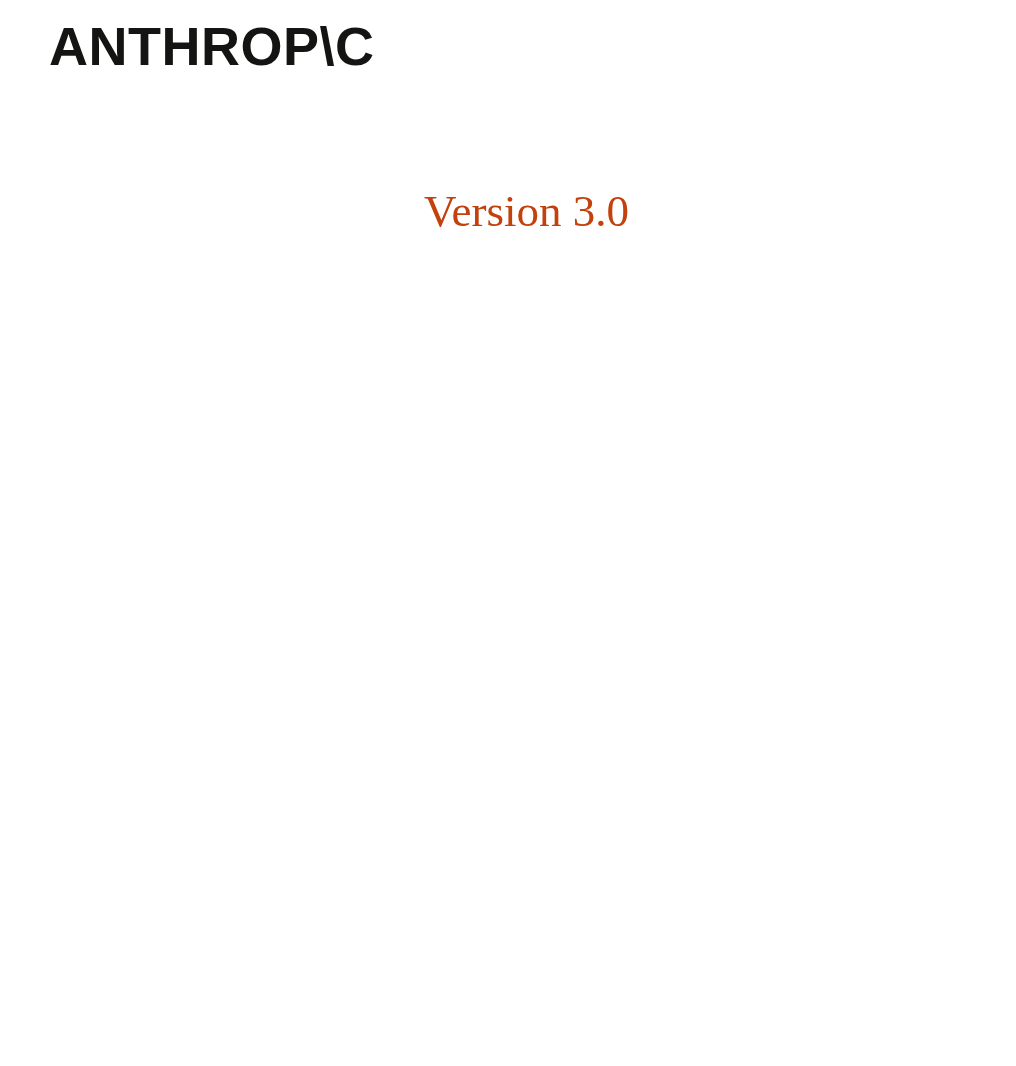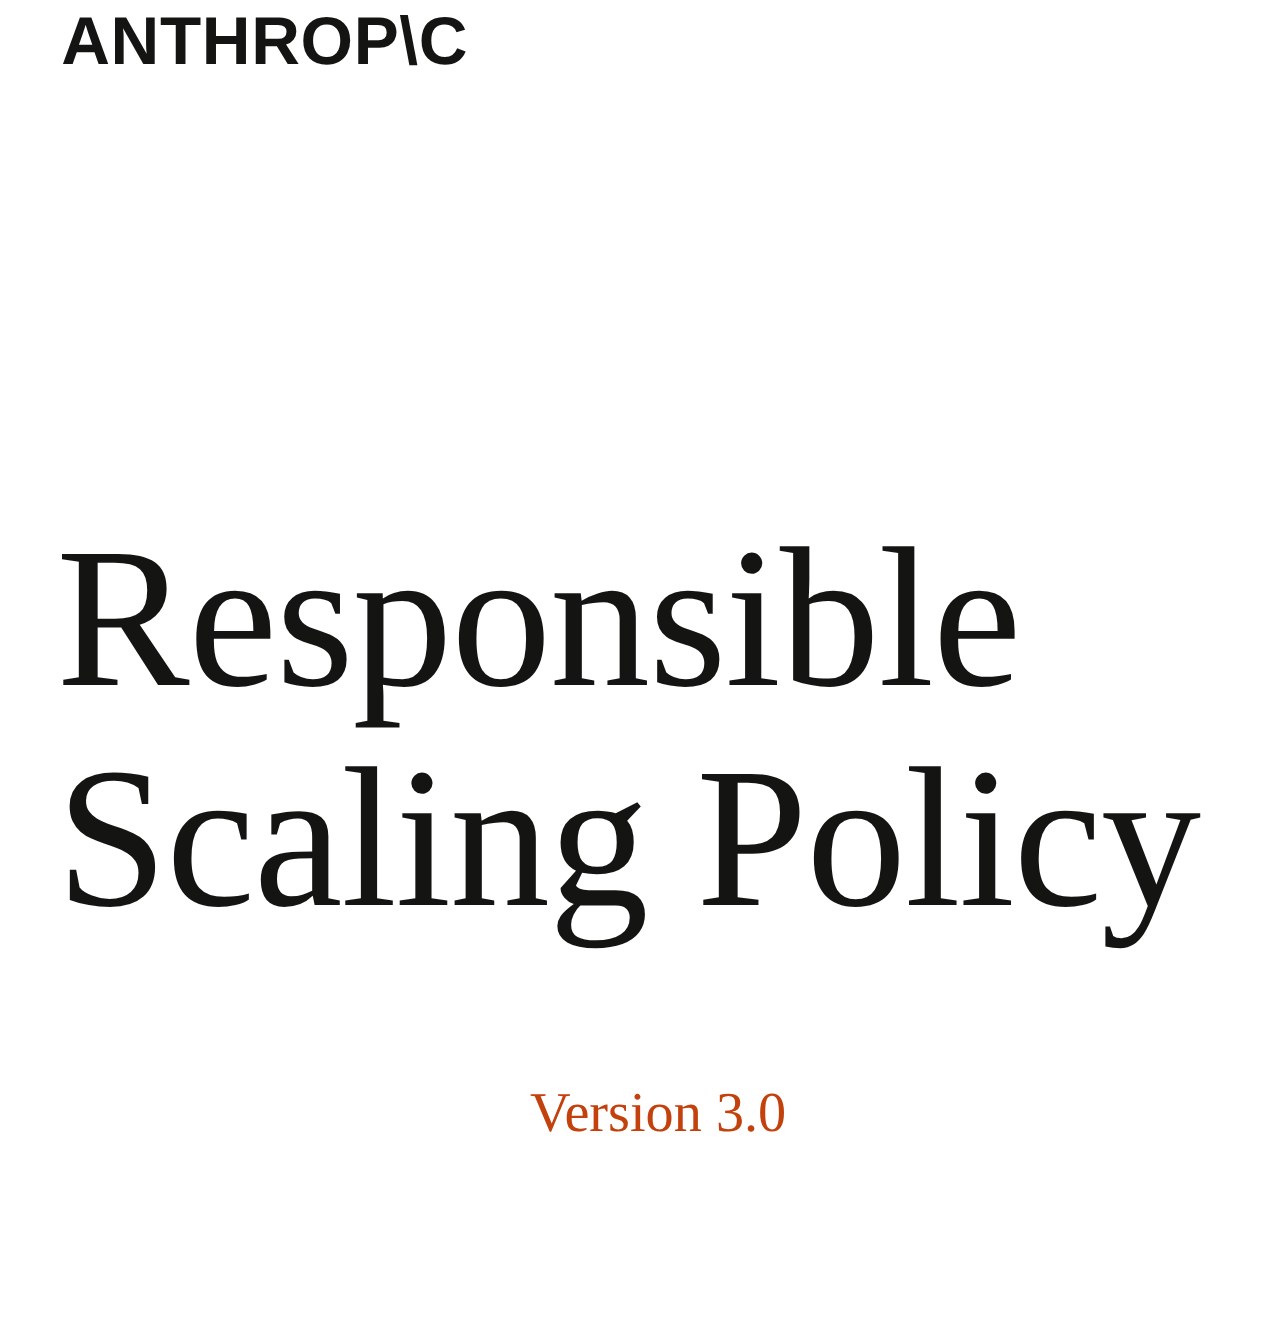--- a/index.html
+++ b/index.html
@@ -11,21 +11,21 @@
   body {
     width: 1016px;
     height: 1066px;
     overflow: hidden;
     font-family: "Liberation Serif", serif;
     color: #141413;
   }
   .page {
     width: 100%;
     height: 100%;
-    padding: 1px 8px 0 45px;
+    padding: 14px 8px 0 45px;
     background: #ffffff;
   }
   .logo {
     font-family: "Liberation Sans", sans-serif;
     font-weight: 700;
     font-size: 54px;
     line-height: 1.2;
     letter-spacing: 0.5px;
     color: #141413;
     margin: 0 0 0 4px;
@@ -58,21 +58,17 @@
 </style>
 </head>
 <body>
 
 <div class="page">
   <header>
     <div class="logo">ANTHROP\C</div>
   </header>
 
   <main>
-    <h1 class="doc-title">
-      <span class="title-line">Responsible</span>
-      <span class="title-line">Scaling Policy</span>
-    </h1>
 
     <p class="meta version">Version 3.0</p>
 
   </main>
 </div>
 
 </body></html>

